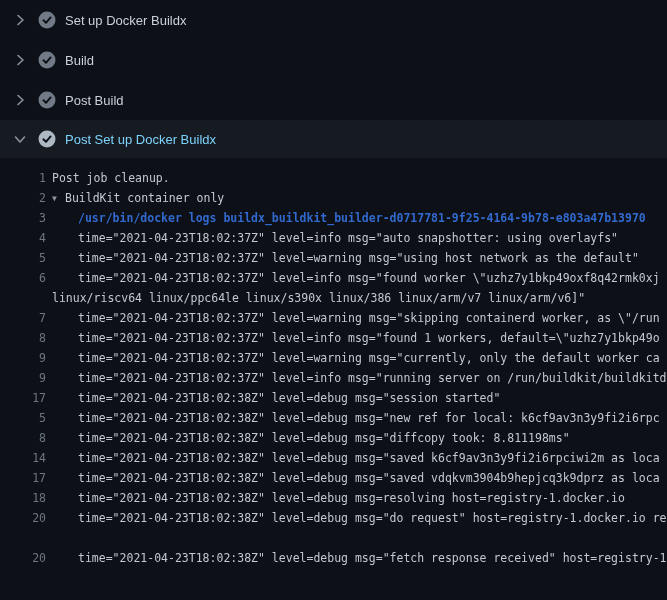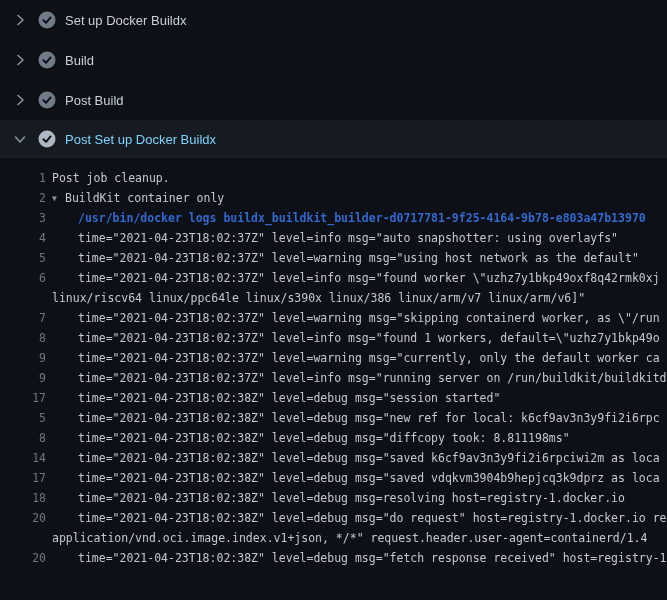--- a/index.html
+++ b/index.html
@@ -231,21 +231,20 @@
     <span class="lc">time="2021-04-23T18:02:38Z" level=debug msg=resolving host=registry-1.docker.io</span>
   </div>
 
   <div class="log-row">
     <span class="ln">20</span>
     <span class="lc">time="2021-04-23T18:02:38Z" level=debug msg="do request" host=registry-1.docker.io re</span>
   </div>
 
   <div class="log-row">
     <span class="ln"></span>
-    <span class="lc outdent">application/vnd.oci.image.index.v1+json, */*" request.header.user-agent=containerd/1.4</span>
   </div>
 
   <div class="log-row">
     <span class="ln">20</span>
     <span class="lc">time="2021-04-23T18:02:38Z" level=debug msg="fetch response received" host=registry-1</span>
   </div>
 </div>
 </div>
 
 </body></html>

